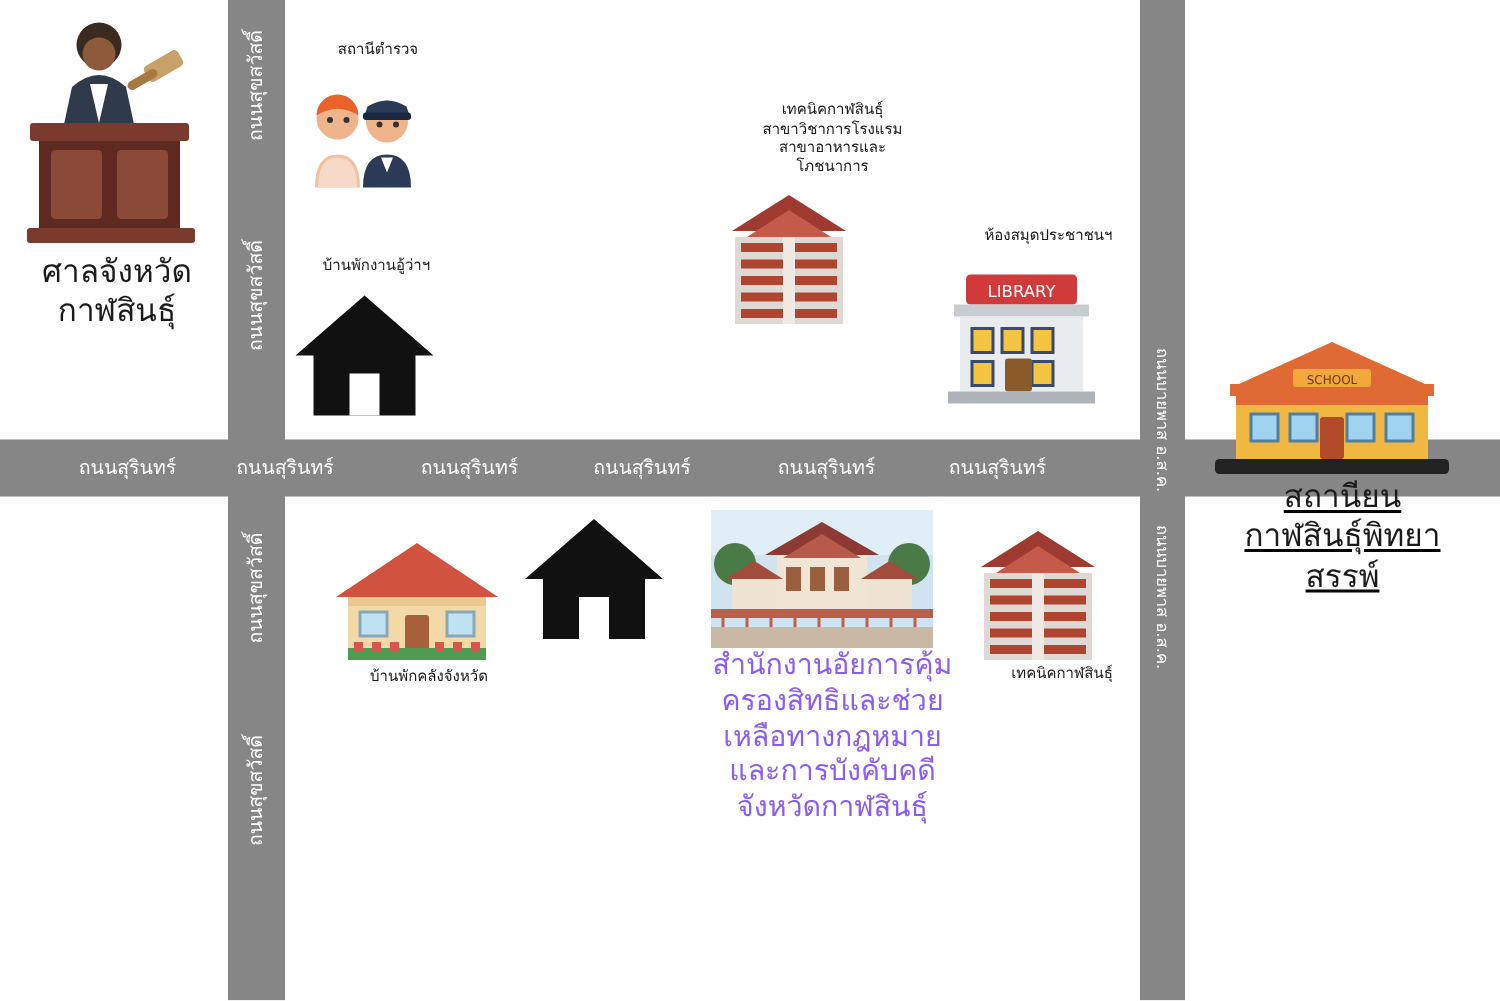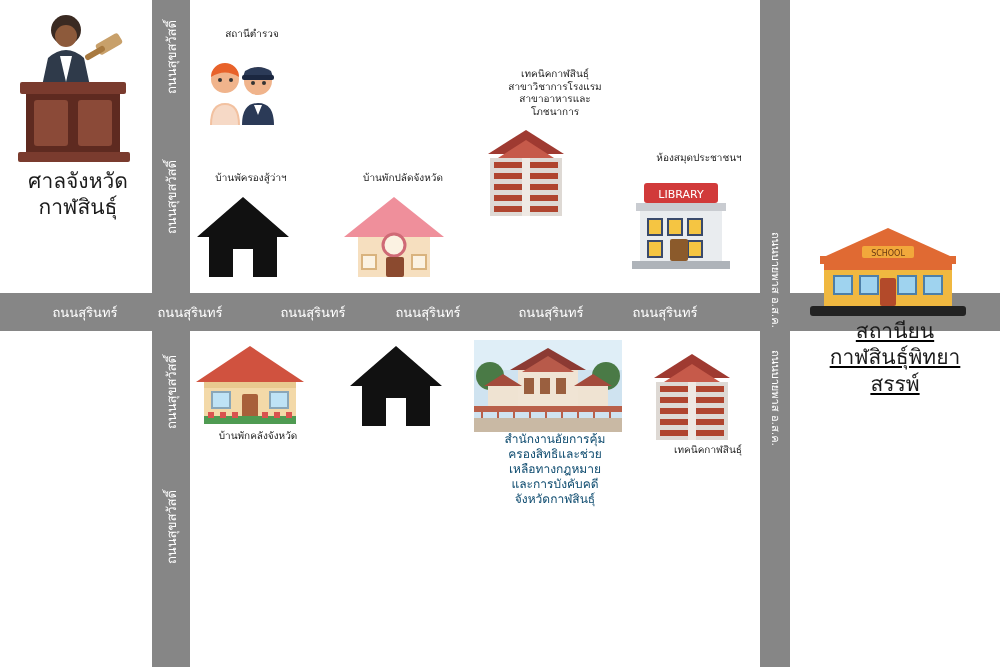--- a/index.html
+++ b/index.html
@@ -74,22 +74,22 @@
   }
   .place .caption {
     font-size: 10px;
     color: #1b1b1b;
     white-space: pre-line;
   }
   .place .caption.big {
     font-size: 21px;
   }
   .place .caption.orange {
-    color: #0c4a6e;
-    font-size: 12px;
+    color: #8b5cf6;
+    font-size: 19px;
   }
   .icon-box {
     display: flex;
     align-items: flex-end;
     justify-content: flex-start;
   }
 
   
   svg { display: block; }
 </style>
@@ -157,42 +157,29 @@
         <rect x="50" y="28" width="32" height="5" rx="2" fill="#1b2740"></rect>
         <circle cx="61" cy="36" r="2" fill="#333"></circle>
         <circle cx="72" cy="36" r="2" fill="#333"></circle>
         <path d="M50 78 q0 -22 16 -22 q16 0 16 22z" fill="#2b3a57"></path>
         <path d="M62 58 l4 10 l4 -10z" fill="#ffffff"></path>
       </svg>
     </div>
   </div>
 
   <div class="place" style="left:195px; top:172px; width:112px;">
-    <div class="caption">บ้านพัครองสู้ว่าฯ</div>
+    <div class="caption">บ้านพักงานอู้ว่าฯ</div>
     <div class="icon-box" style="height:90px; margin-top:4px;">
       <svg width="96" height="86" viewBox="0 0 96 86">
         <path d="M48 4 L94 44 H82 V84 H14 V44 H2 Z" fill="#111111"></path>
         <rect x="38" y="56" width="20" height="28" fill="#ffffff"></rect>
       </svg>
     </div>
   </div>
 
-  <div class="place" style="left:340px; top:172px; width:126px;">
-    <div class="caption">บ้านพักปลัดจังหวัด</div>
-    <div class="icon-box" style="height:90px; margin-top:4px;">
-      <svg width="108" height="86" viewBox="0 0 108 86">
-        <rect x="18" y="40" width="72" height="44" fill="#f6dfbf"></rect>
-        <path d="M54 4 L104 44 H4 Z" fill="#ef8f9b"></path>
-        <circle cx="54" cy="52" r="11" fill="#fbf2e2" stroke="#cf6a76" stroke-width="3"></circle>
-        <rect x="46" y="64" width="18" height="20" rx="2" fill="#8b4a2f"></rect>
-        <rect x="22" y="62" width="14" height="14" fill="#fbf2e2" stroke="#d9b37e" stroke-width="2"></rect>
-        <rect x="72" y="62" width="14" height="14" fill="#fbf2e2" stroke="#d9b37e" stroke-width="2"></rect>
-      </svg>
-    </div>
-  </div>
 
   <div class="place" style="left:480px; top:68px; width:150px;">
     <div class="caption">เทคนิคกาฬสินธุ์
 สาขาวิชาการโรงแรม
 สาขาอาหารและ
 โภชนาการ</div>
     <div class="icon-box" style="height:96px; margin-top:6px;">
       <svg width="92" height="92" viewBox="0 0 92 92">
         <path d="M46 2 L84 26 H8 Z" fill="#9f3a31"></path>
         <path d="M46 12 L74 30 H18 Z" fill="#c65a4a"></path>
@@ -223,21 +210,21 @@
           <rect x="62" y="46" width="14" height="16"></rect>
           <rect x="22" y="68" width="14" height="16"></rect>
           <rect x="62" y="68" width="14" height="16"></rect>
         </g>
         <rect x="44" y="66" width="18" height="22" rx="2" fill="#8b5a2b"></rect>
         <rect x="6" y="88" width="98" height="8" fill="#aeb3b9"></rect>
       </svg>
     </div>
   </div>
 
-  <div class="place" style="left:190px; top:340px; width:136px;">
+  <div class="place" style="left:190px; top:356px; width:136px;padding-left:28px;">
     <div class="icon-box" style="height:90px;">
       <svg width="120" height="88" viewBox="0 0 120 88">
         <path d="M60 4 L114 40 H6 Z" fill="#d0523f"></path>
         <rect x="14" y="40" width="92" height="40" fill="#f3d9a8"></rect>
         <rect x="14" y="40" width="92" height="6" fill="#e8c98f"></rect>
         <rect x="22" y="50" width="18" height="16" fill="#bfe3f5" stroke="#8aa7b8" stroke-width="2"></rect>
         <rect x="80" y="50" width="18" height="16" fill="#bfe3f5" stroke="#8aa7b8" stroke-width="2"></rect>
         <rect x="52" y="52" width="16" height="28" rx="2" fill="#a8603a"></rect>
         <g fill="#4f9b52">
           <rect x="14" y="74" width="92" height="8"></rect>

